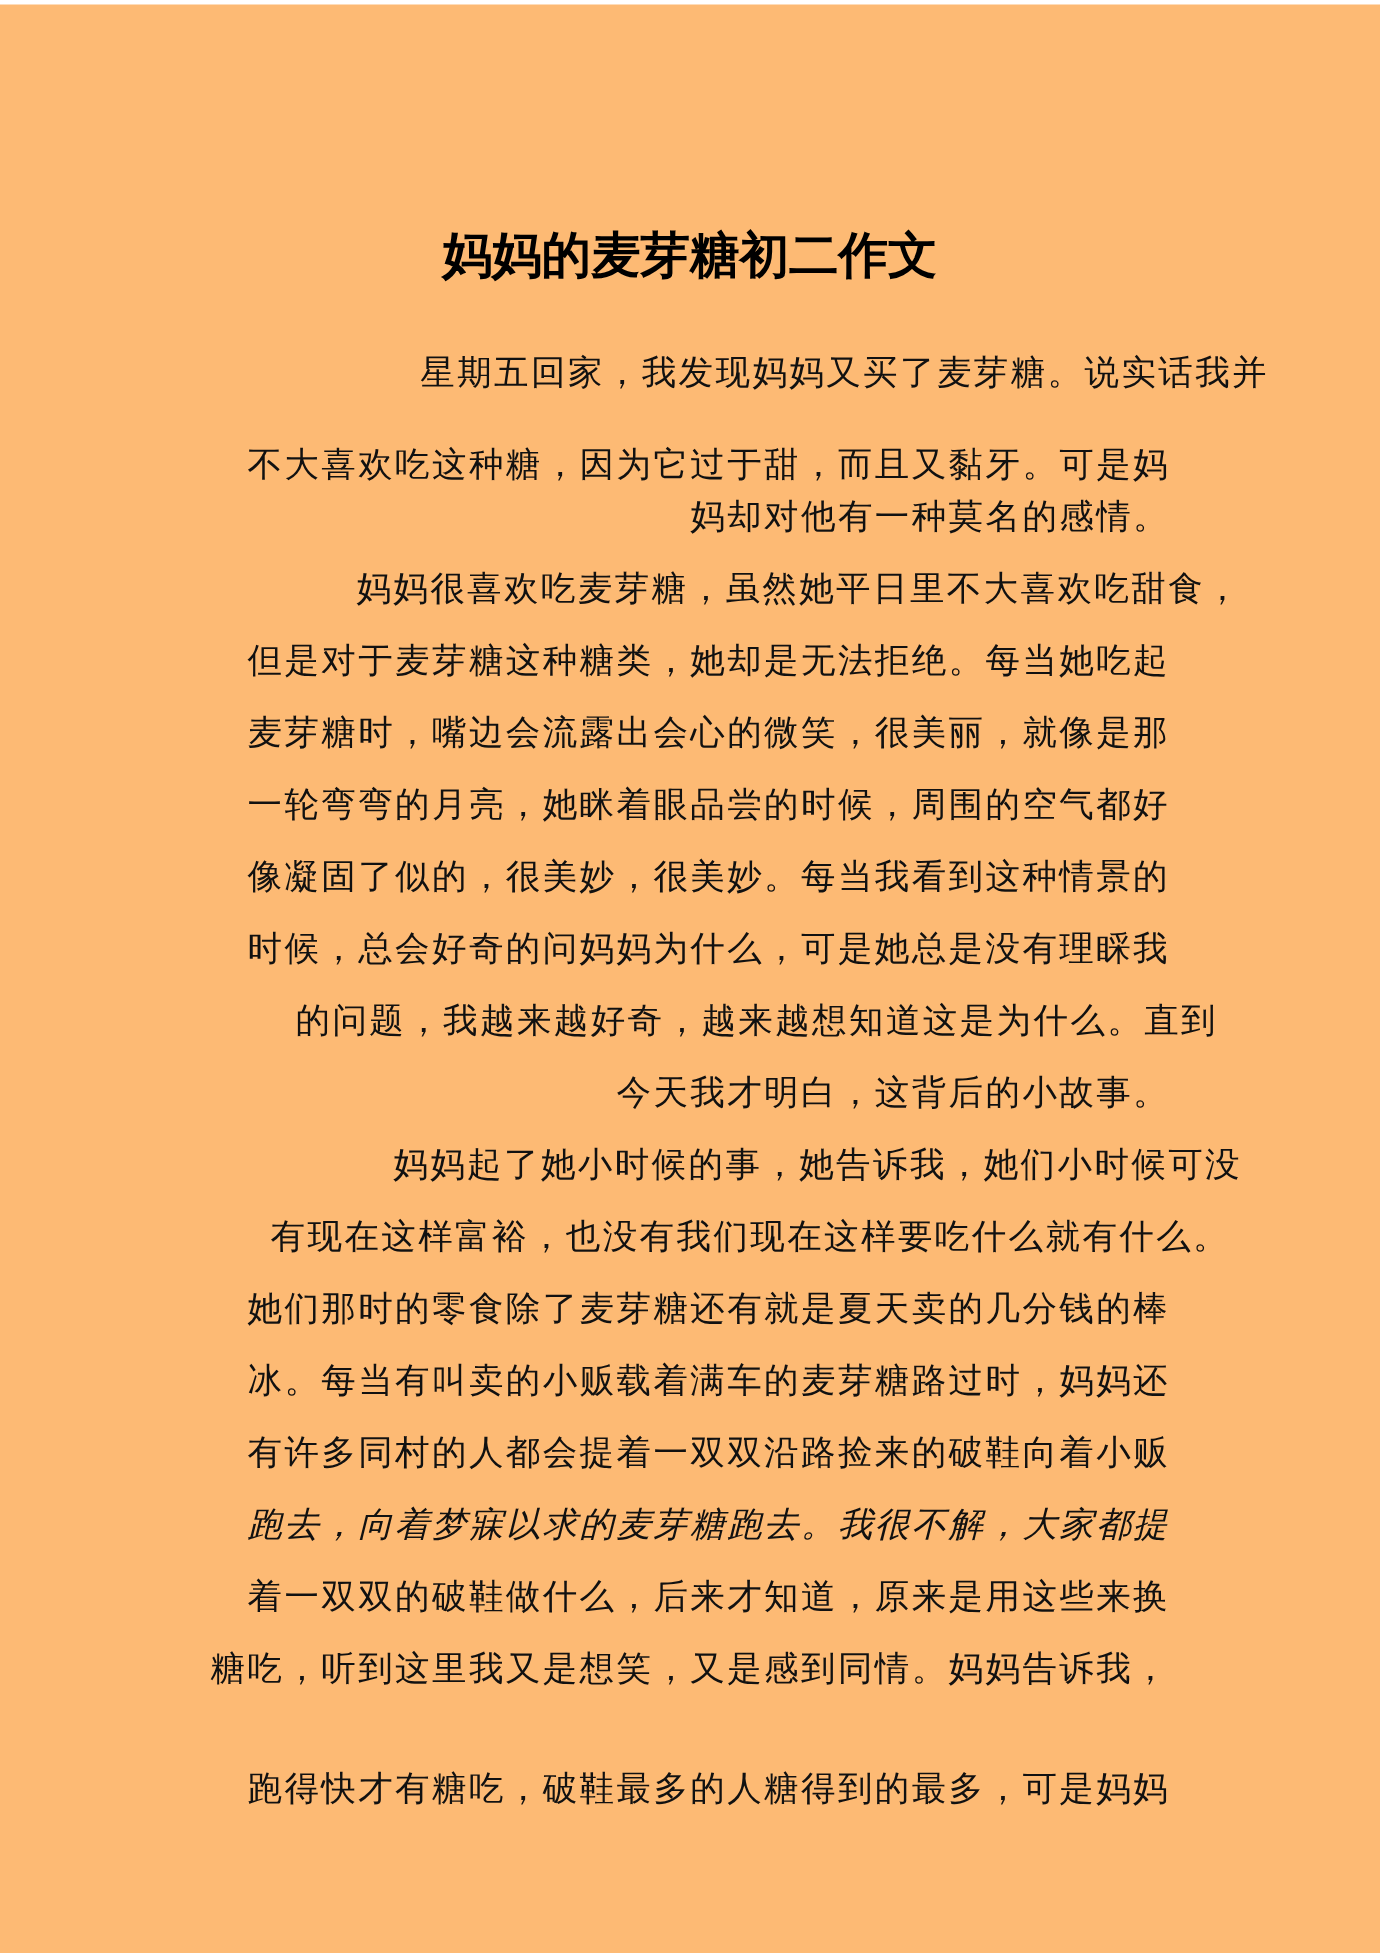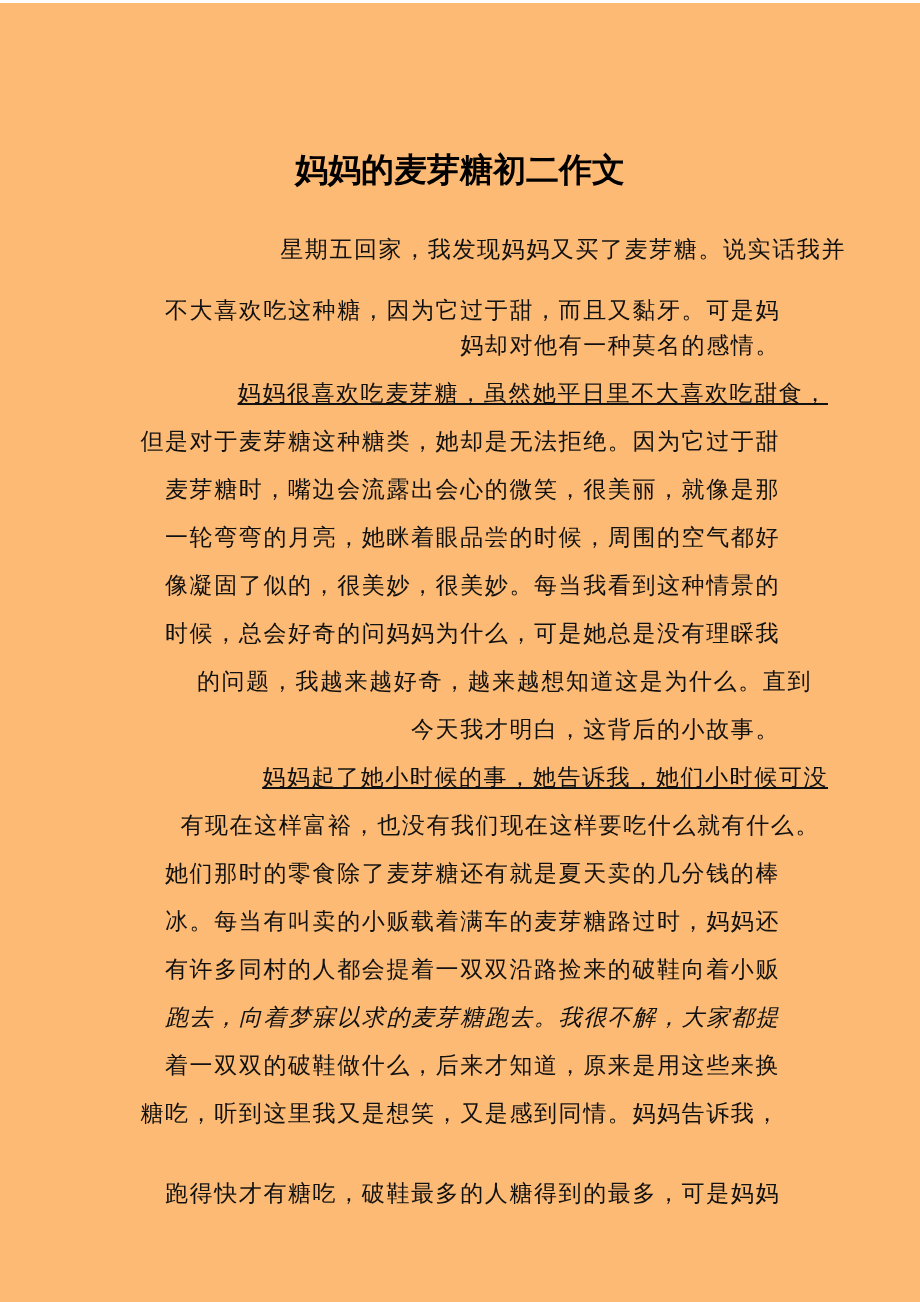--- a/index.html
+++ b/index.html
@@ -42,42 +42,41 @@
       width: 640px;
       font-size: 23px;
       line-height: 30px;
       white-space: nowrap;
       letter-spacing: 1.6px;
       color: #111111;
       text-align: right;
     }
     .line.indent {
       left: 188px;
-      text-decoration: underline;
     }
     .line.indent-first {
       left: 206px;
     }
   </style>
 </head>
 <body>
 
 <div class="page">
 
   <div class="title">妈妈的麦芽糖初二作文</div>
 
   <div>
     <div class="line indent-first" style="top:231px;">星期五回家，我发现妈妈又买了麦芽糖。说实话我并</div>
     <div class="line" style="top:280px;margin-top:12px;">不大喜欢吃这种糖，因为它过于甜，而且又黏牙。可是妈</div>
     <div class="line" style="top:327px;">妈却对他有一种莫名的感情。</div>
   </div>
 
   <div>
     <div class="line indent" style="top:375px;">妈妈很喜欢吃麦芽糖，虽然她平日里不大喜欢吃甜食，</div>
-    <div class="line" style="top:423px;">但是对于麦芽糖这种糖类，她却是无法拒绝。因为它过于甜</div>
+    <div class="line" style="top:423px;">但是对于麦芽糖这种糖类，她却是无法拒绝。每当她吃起</div>
     <div class="line" style="top:471px;">麦芽糖时，嘴边会流露出会心的微笑，很美丽，就像是那</div>
     <div class="line" style="top:519px;">一轮弯弯的月亮，她眯着眼品尝的时候，周围的空气都好</div>
     <div class="line" style="top:567px;">像凝固了似的，很美妙，很美妙。每当我看到这种情景的</div>
     <div class="line" style="top:615px;">时候，总会好奇的问妈妈为什么，可是她总是没有理睬我</div>
     <div class="line" style="top:663px;margin-left:32px;">的问题，我越来越好奇，越来越想知道这是为什么。直到</div>
     <div class="line" style="top:711px;">今天我才明白，这背后的小故事。</div>
   </div>
 
   <div>
     <div class="line indent" style="top:759px;">妈妈起了她小时候的事，她告诉我，她们小时候可没</div>

